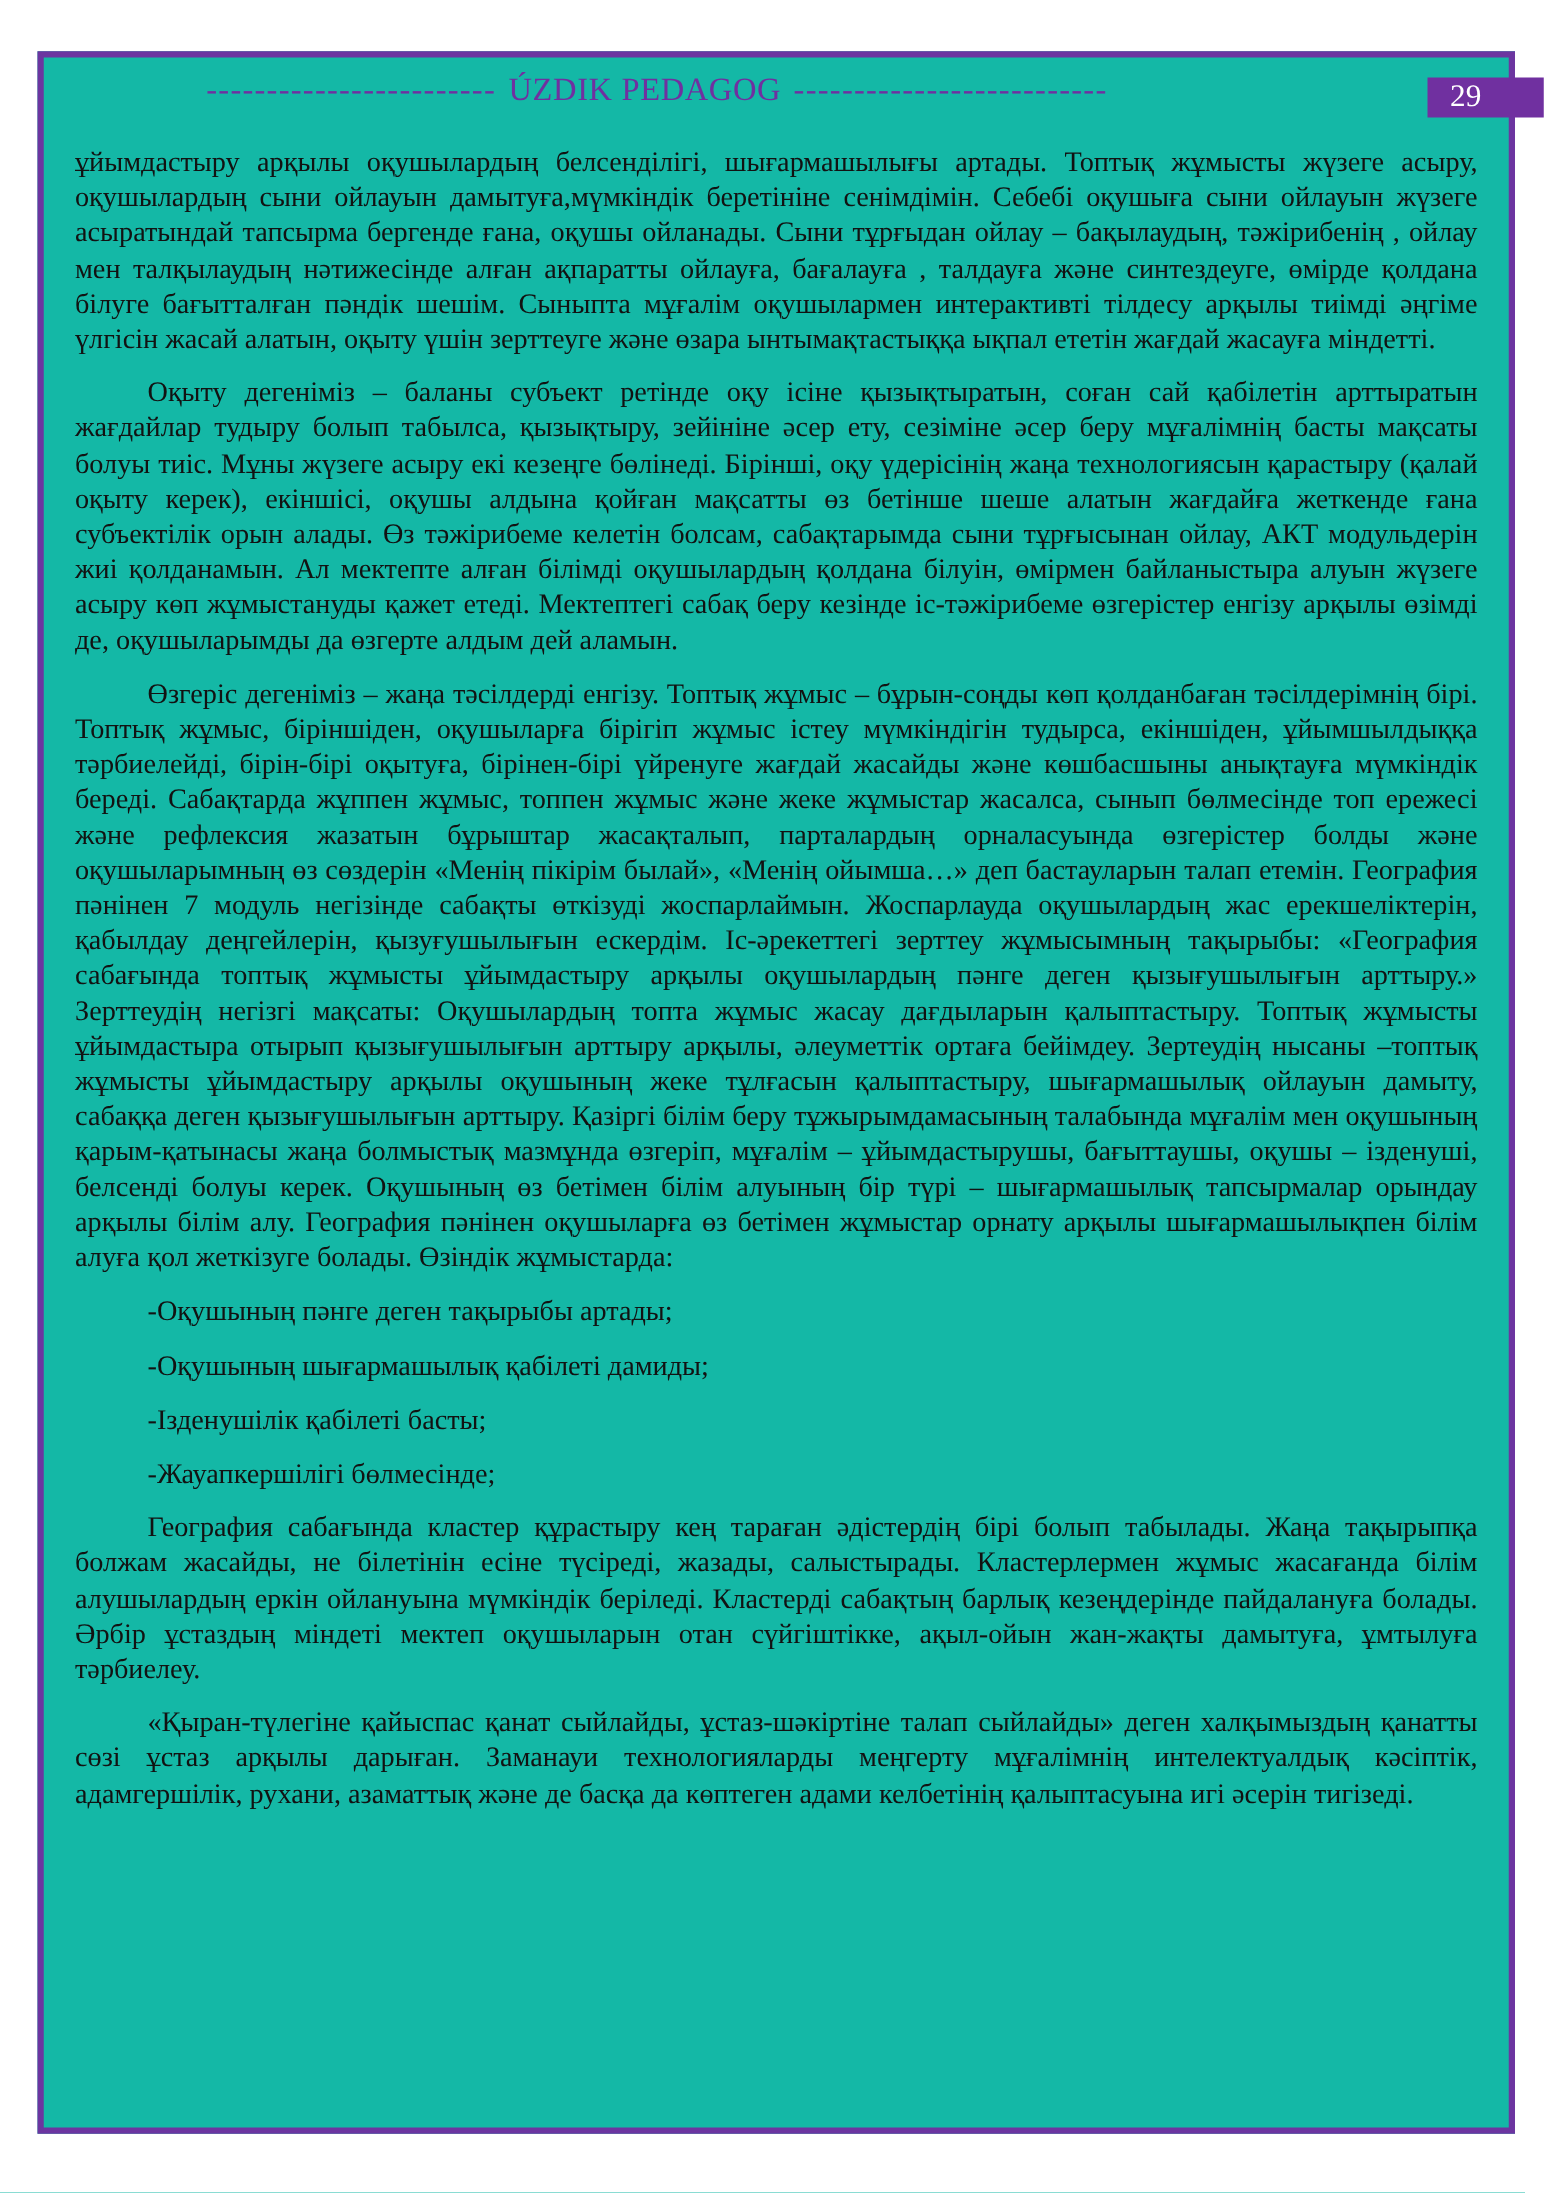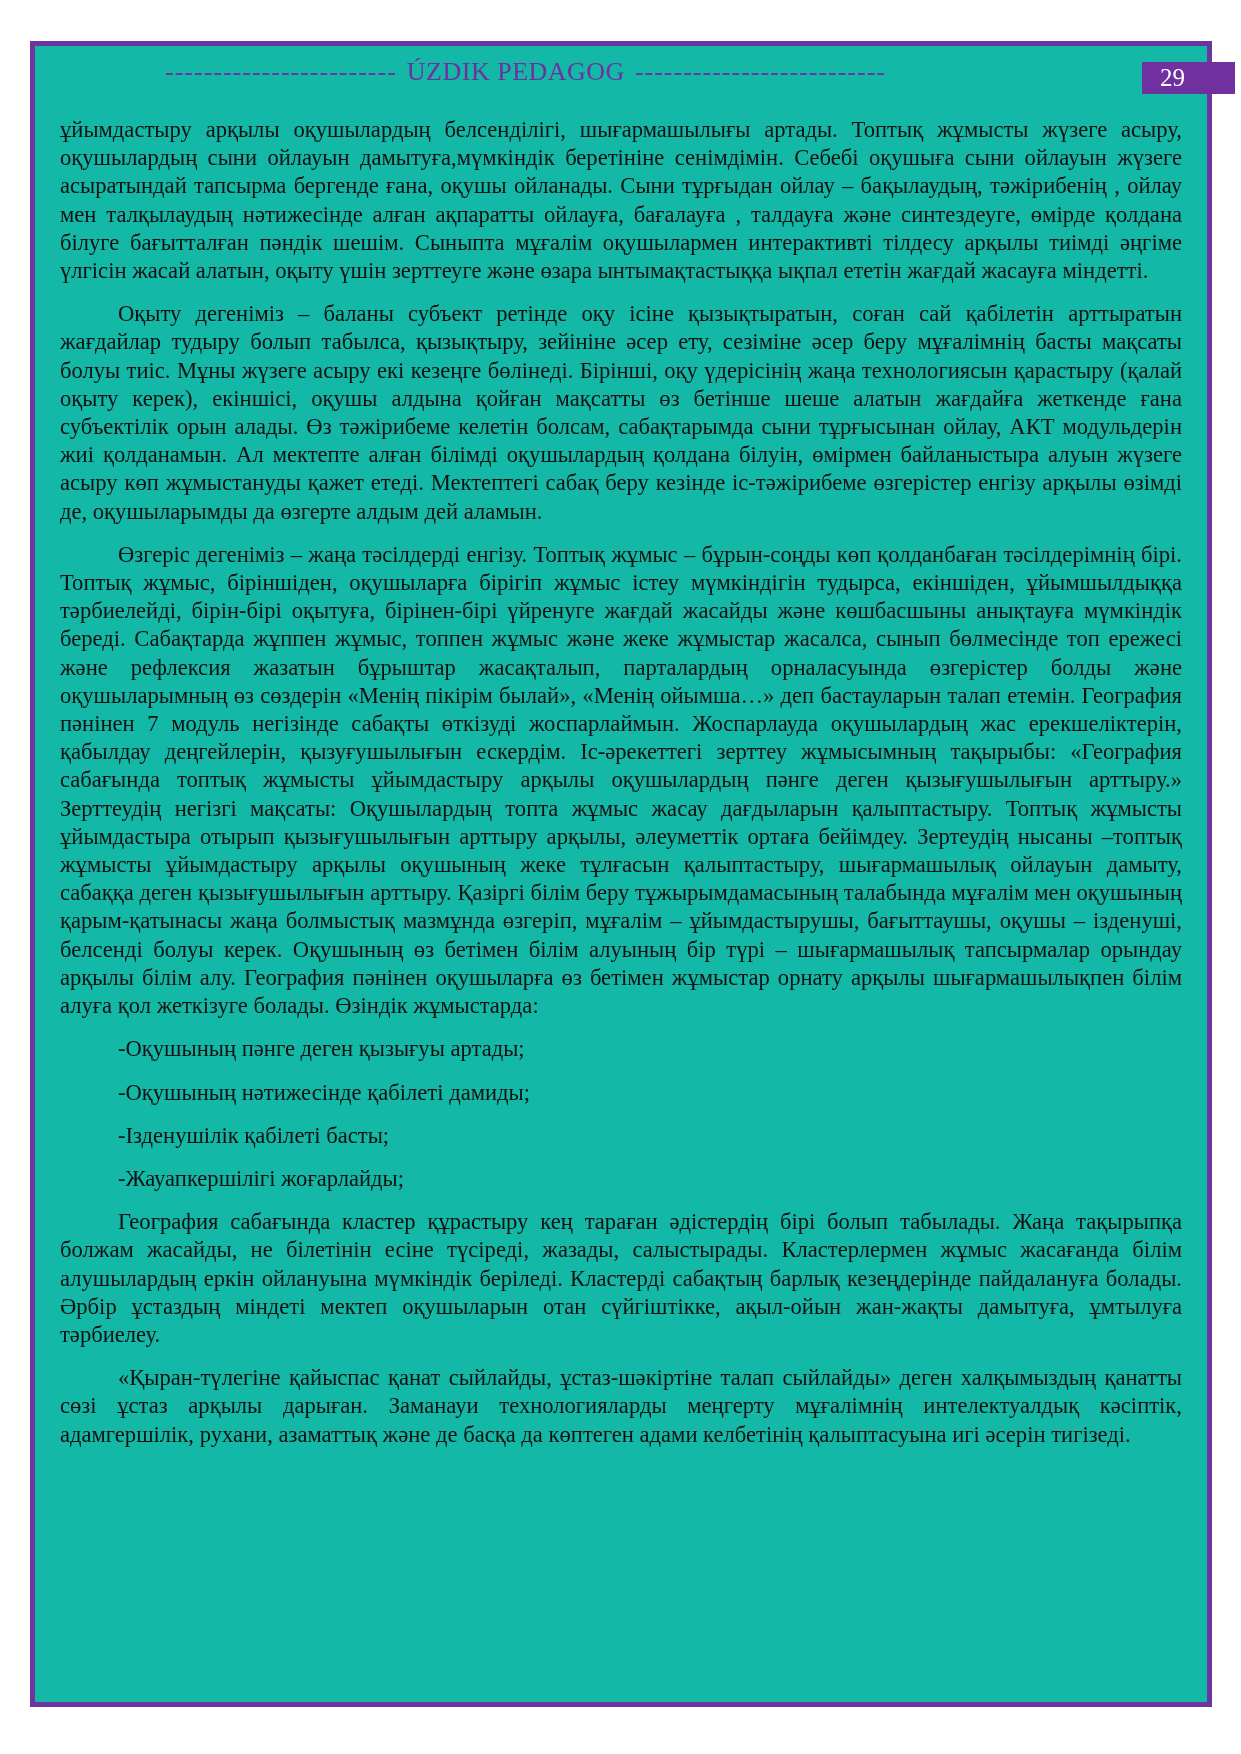--- a/index.html
+++ b/index.html
@@ -72,24 +72,24 @@
 <div class="frame">
 
   <div class="header-line">
     <span class="dashes">------------------------</span><span class="title">ÚZDIK PEDAGOG</span><span class="dashes">--------------------------</span>
   </div>
 
   <div class="content">
     <p>ұйымдастыру арқылы оқушылардың белсенділігі, шығармашылығы артады. Топтық жұмысты жүзеге асыру, оқушылардың сыни ойлауын дамытуға,мүмкіндік беретініне сенімдімін. Себебі оқушыға сыни ойлауын жүзеге асыратындай тапсырма бергенде ғана, оқушы ойланады. Сыни тұрғыдан ойлау – бақылаудың, тәжірибенің , ойлау мен талқылаудың нәтижесінде алған ақпаратты ойлауға, бағалауға , талдауға және синтездеуге, өмірде қолдана білуге бағытталған пәндік шешім. Сыныпта мұғалім оқушылармен интерактивті тілдесу арқылы тиімді әңгіме үлгісін жасай алатын, оқыту үшін зерттеуге және өзара ынтымақтастыққа ықпал ететін жағдай жасауға міндетті.</p>
     <p class="indent">Оқыту дегеніміз – баланы субъект ретінде оқу ісіне қызықтыратын, соған сай қабілетін арттыратын жағдайлар тудыру болып табылса, қызықтыру, зейініне әсер ету, сезіміне әсер беру мұғалімнің басты мақсаты болуы тиіс. Мұны жүзеге асыру екі кезеңге бөлінеді. Бірінші, оқу үдерісінің жаңа технологиясын қарастыру (қалай оқыту керек), екіншісі, оқушы алдына қойған мақсатты өз бетінше шеше алатын жағдайға жеткенде ғана субъектілік орын алады. Өз тәжірибеме келетін болсам, сабақтарымда сыни тұрғысынан ойлау, АКТ модульдерін жиі қолданамын. Ал мектепте алған білімді оқушылардың қолдана білуін, өмірмен байланыстыра алуын жүзеге асыру көп жұмыстануды қажет етеді. Мектептегі сабақ беру кезінде іс-тәжірибеме өзгерістер енгізу арқылы өзімді де, оқушыларымды да өзгерте алдым дей аламын.</p>
     <p class="indent">Өзгеріс дегеніміз – жаңа тәсілдерді енгізу. Топтық жұмыс – бұрын-соңды көп қолданбаған тәсілдерімнің бірі. Топтық жұмыс, біріншіден, оқушыларға бірігіп жұмыс істеу мүмкіндігін тудырса, екіншіден, ұйымшылдыққа тәрбиелейді, бірін-бірі оқытуға, бірінен-бірі үйренуге жағдай жасайды және көшбасшыны анықтауға мүмкіндік береді. Сабақтарда жұппен жұмыс, топпен жұмыс және жеке жұмыстар жасалса, сынып бөлмесінде топ ережесі және рефлексия жазатын бұрыштар жасақталып, парталардың орналасуында өзгерістер болды және оқушыларымның өз сөздерін «Менің пікірім былай», «Менің ойымша…» деп бастауларын талап етемін. География пәнінен 7 модуль негізінде сабақты өткізуді жоспарлаймын. Жоспарлауда оқушылардың жас ерекшеліктерін, қабылдау деңгейлерін, қызуғушылығын ескердім. Іс-әрекеттегі зерттеу жұмысымның тақырыбы: «География сабағында топтық жұмысты ұйымдастыру арқылы оқушылардың пәнге деген қызығушылығын арттыру.» Зерттеудің негізгі мақсаты:  Оқушылардың топта жұмыс жасау дағдыларын қалыптастыру. Топтық жұмысты ұйымдастыра отырып қызығушылығын арттыру арқылы, әлеуметтік ортаға бейімдеу. Зертеудің нысаны –топтық жұмысты ұйымдастыру арқылы оқушының жеке тұлғасын қалыптастыру, шығармашылық ойлауын дамыту, сабаққа деген қызығушылығын арттыру. Қазіргі білім беру тұжырымдамасының талабында мұғалім мен оқушының қарым-қатынасы жаңа болмыстық мазмұнда өзгеріп, мұғалім – ұйымдастырушы, бағыттаушы, оқушы – ізденуші, белсенді болуы керек. Оқушының өз бетімен білім алуының бір түрі – шығармашылық тапсырмалар орындау арқылы білім алу. География пәнінен оқушыларға өз бетімен жұмыстар орнату арқылы шығармашылықпен білім алуға қол жеткізуге болады. Өзіндік жұмыстарда:</p>
-    <p class="list-item">-Оқушының пәнге деген қызығуы артады;</p>
-    <p class="list-item">-Оқушының нәтижесінде қабілеті дамиды;</p>
+    <p class="list-item">-Оқушының пәнге деген тақырыбы артады;</p>
+    <p class="list-item">-Оқушының шығармашылық қабілеті дамиды;</p>
     <p class="list-item">-Ізденушілік қабілеті басты;</p>
-    <p class="list-item">-Жауапкершілігі жоғарлайды;</p>
+    <p class="list-item">-Жауапкершілігі бөлмесінде;</p>
     <p class="indent">География сабағында кластер құрастыру кең тараған әдістердің бірі болып табылады. Жаңа тақырыпқа болжам жасайды, не білетінін есіне түсіреді, жазады, салыстырады. Кластерлермен жұмыс жасағанда білім алушылардың еркін ойлануына мүмкіндік беріледі. Кластерді сабақтың барлық кезеңдерінде пайдалануға болады. Әрбір ұстаздың міндеті мектеп оқушыларын отан сүйгіштікке, ақыл-ойын жан-жақты дамытуға, ұмтылуға тәрбиелеу.</p>
     <p class="indent">«Қыран-түлегіне қайыспас қанат сыйлайды, ұстаз-шәкіртіне талап сыйлайды» деген халқымыздың қанатты сөзі ұстаз арқылы дарыған. Заманауи технологияларды меңгерту мұғалімнің интелектуалдық кәсіптік, адамгершілік, рухани, азаматтық және де басқа да көптеген адами келбетінің қалыптасуына игі әсерін тигізеді.</p>
   </div>
 
 </div>
 
 <div class="page-number-badge">
   <span>29</span>
 </div>
 

